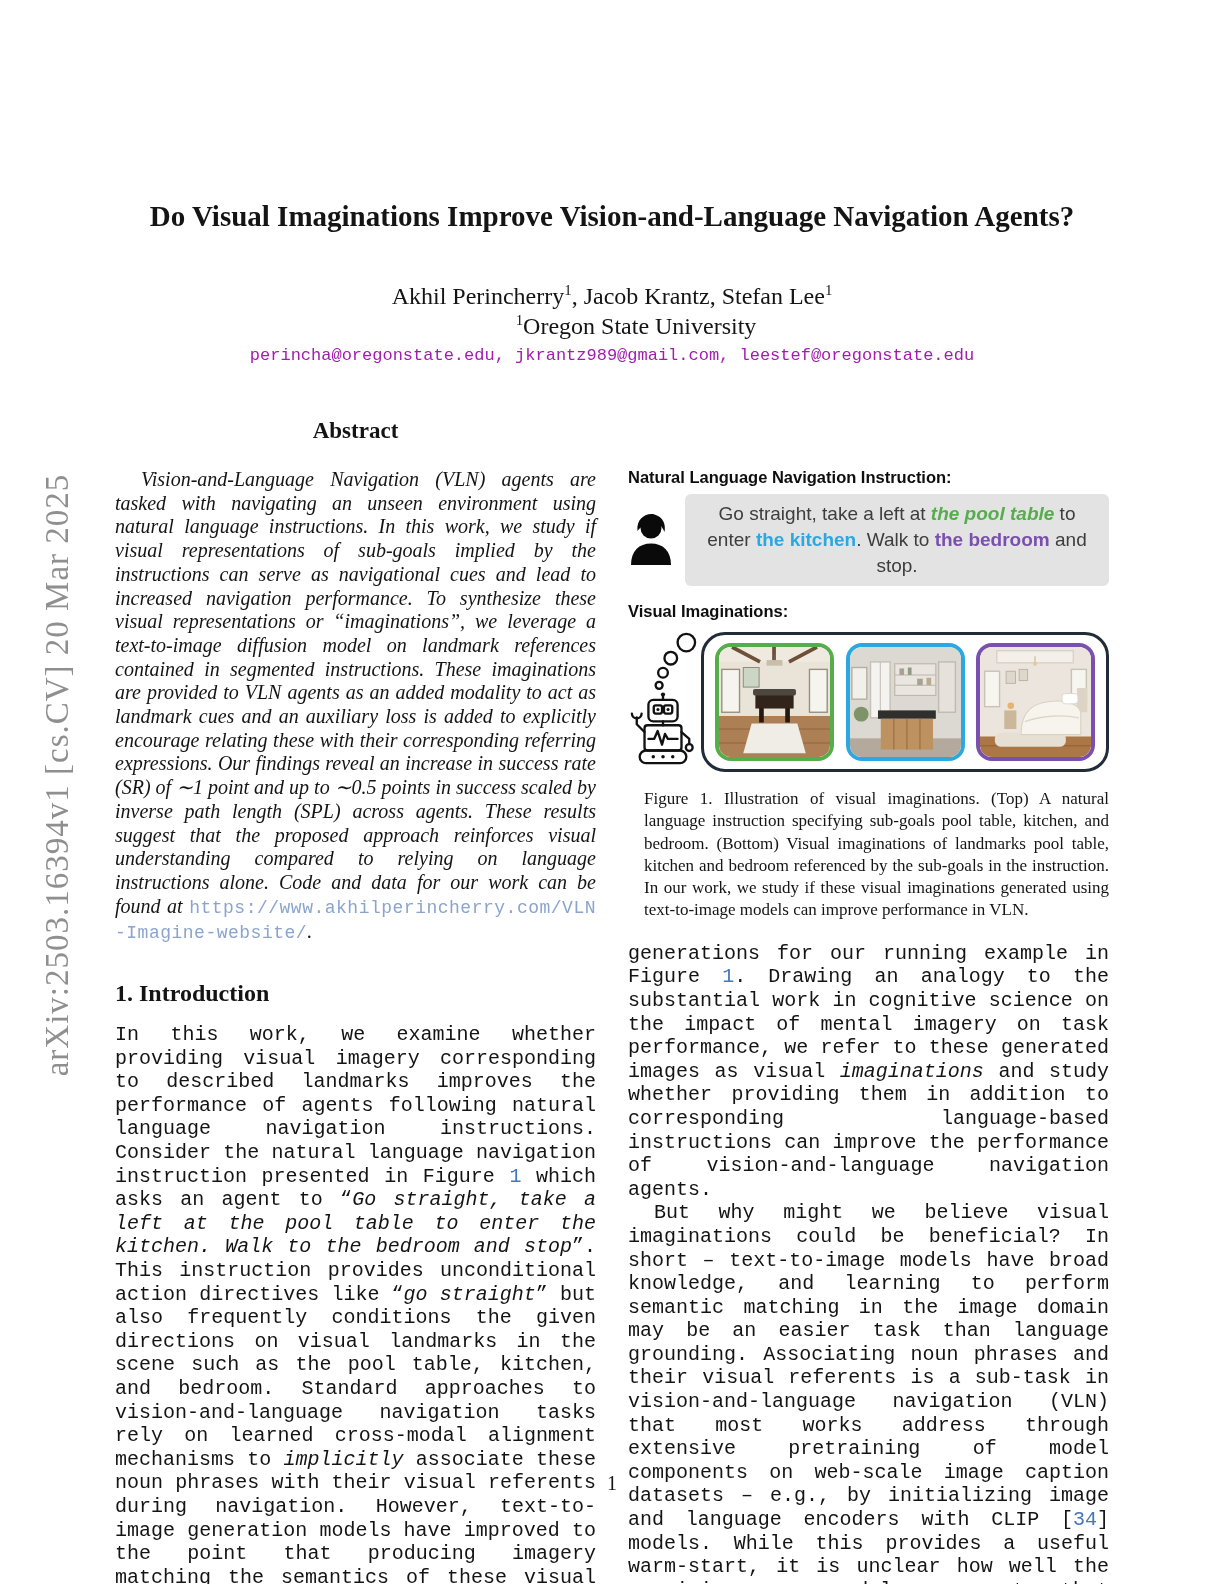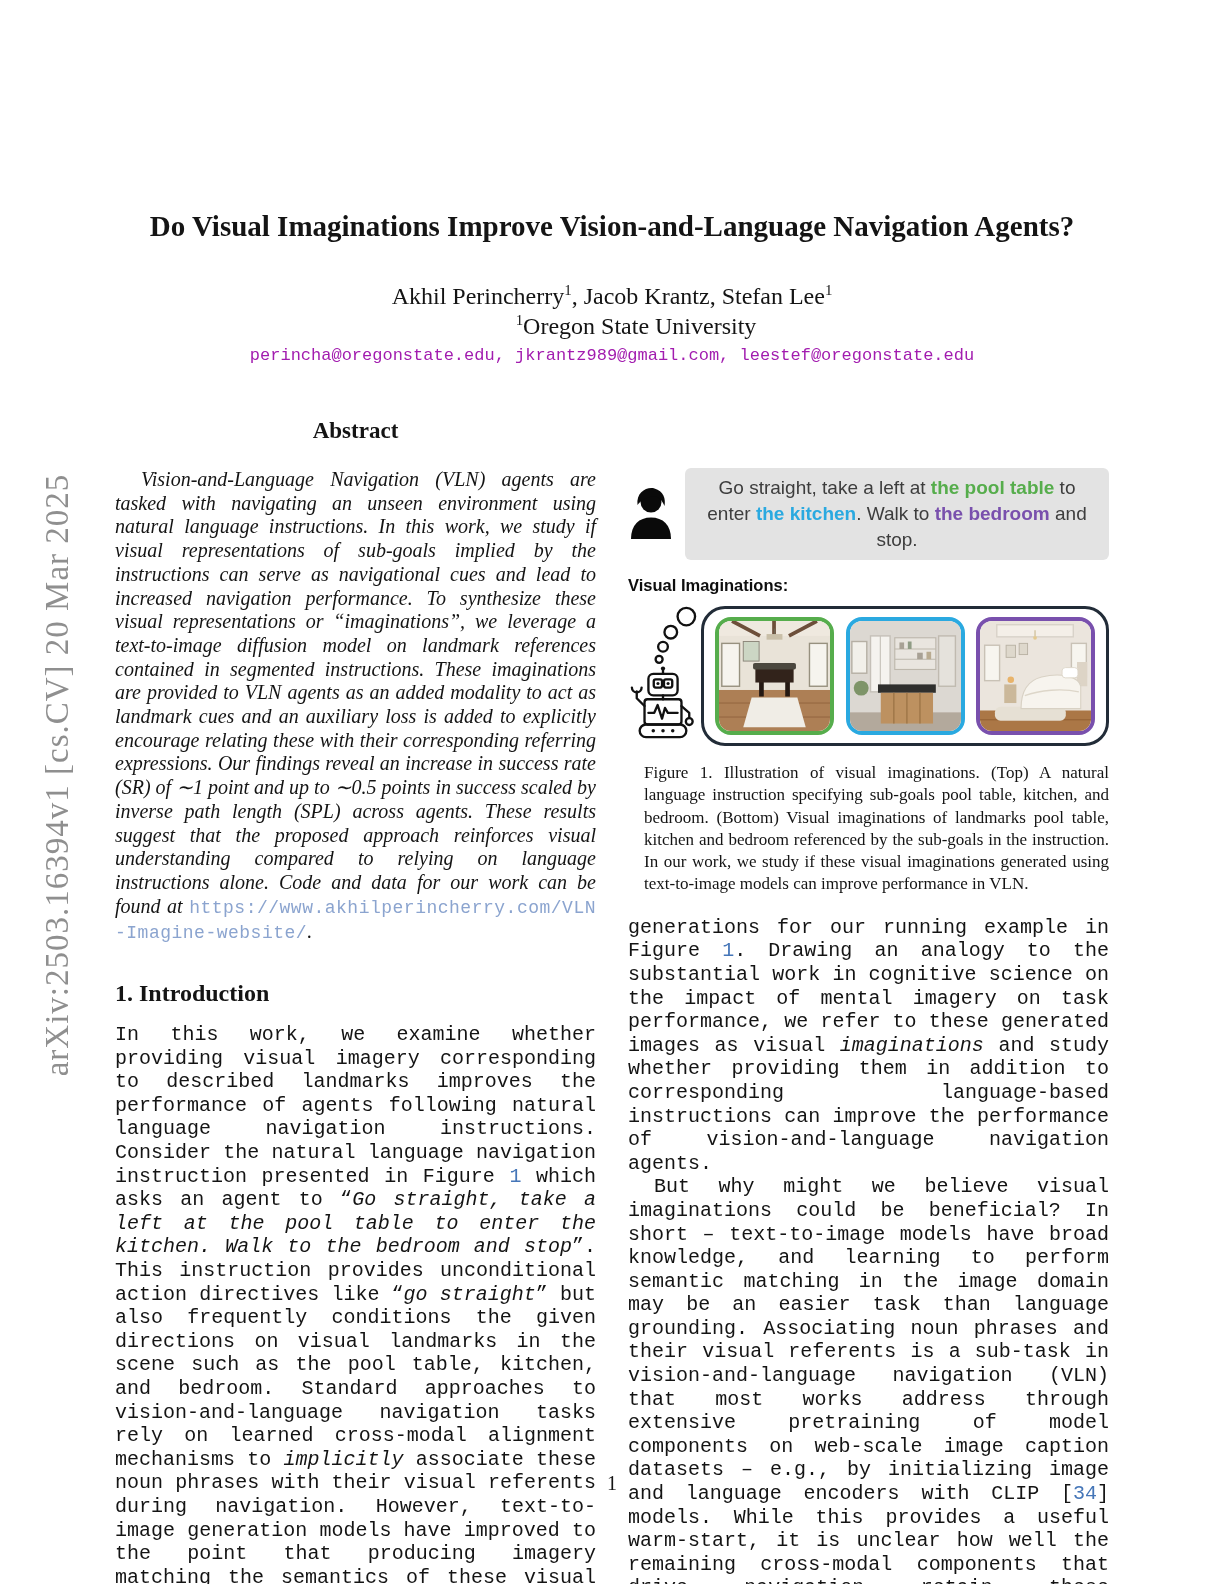--- a/index.html
+++ b/index.html
@@ -11,21 +11,21 @@
   
   .watermark {
     position:absolute; left:57px; top:775px;
     transform:translate(-50%,-50%) rotate(-90deg);
     white-space:nowrap; font-size:33px; letter-spacing:1px;
     color:var(--watermark-gray,#8f8f8f);
   }
 
   
   .title {
-    position:absolute; top:208px; left:0; width:100%;
+    position:absolute; top:198px; left:0; width:100%;
     text-align:center; font-size:29px; font-weight:700; line-height:36px;
   }
   .authors {
     position:absolute; top:281px; left:0; width:100%;
     text-align:center; font-size:24px; line-height:30px;
   }
   .affiliation {
     position:absolute; top:311px; left:0; width:100%;
     text-align:center; font-size:24px; line-height:30px;padding-left:24px;
   }
@@ -62,21 +62,21 @@
     font-family:"Liberation Sans", sans-serif; font-weight:700;
     font-size:16.5px; color:#0e0e0e; margin:0 0 7px 0;
   }
   .instruction-row { display:flex; align-items:center; gap:11px; margin-bottom:16px; }
   .person-icon { flex:0 0 auto; }
   .instruction-box {
     flex:1; background:#e3e3e3; border-radius:6px; padding:7px 10px;
     font-family:"Liberation Sans", sans-serif; font-size:19px; line-height:26px;
     color:#3d3d3d; text-align:center;
   }
-  .seg-green  { color:var(--landmark-green,#56ad4c);  font-weight:700; }
+  .seg-green  { color:var(--landmark-green,#56ad4c);  font-weight:700;font-style:italic; }
   .seg-cyan   { color:var(--landmark-cyan,#2aa9e0);   font-weight:700; }
   .seg-purple { color:var(--landmark-purple,#7950ad); font-weight:700; }
 
   .imagination-row { display:flex; align-items:flex-end; gap:3px; }
   .robot-icon { flex:0 0 auto; }
   .imagination-box {
     flex:1; border:3px solid #222c38; border-radius:24px;
     padding:8px 11px; display:flex; justify-content:space-between; align-items:center;
     background:#ffffff; box-sizing:border-box; height:140px;
   }
@@ -113,20 +113,21 @@
   <div class="col-left">
     <div class="abstract-heading">Abstract</div>
     <p class="abstract-body"><span>Vision-and-Language Navigation (VLN) agents are tasked with navigating an unseen environment using natural language instructions. In this work, we study if visual representations of sub-goals implied by the instructions can serve as navigational cues and lead to increased navigation performance. To synthesize these visual representations or “imaginations”, we leverage a text-to-image diffusion model on landmark references contained in segmented instructions. These imaginations are provided to VLN agents as an added modality to act as landmark cues and an auxiliary loss is added to explicitly encourage relating these with their corresponding referring expressions. Our findings reveal an increase in success rate (SR) of ∼1 point and up to ∼0.5 points in success scaled by inverse path length (SPL) across agents. These results suggest that the proposed approach reinforces visual understanding compared to relying on language instructions alone. Code and data for our work can be found at </span><span class="seg-link">https://www.akhilperincherry.com/VLN-Imagine-website/</span><span>.</span></p>
     <div class="section-heading">1. Introduction</div>
     <p class="body-par"><span>In this work, we examine whether providing visual imagery corresponding to described landmarks improves the performance of agents following natural language navigation instructions. Consider the natural language navigation instruction presented in Figure </span><span class="seg-ref">1</span><span> which asks an agent to “</span><span class="seg-i">Go straight, take a left at the pool table to enter the kitchen. Walk to the bedroom and stop</span><span>”. This instruction provides unconditional action directives like “</span><span class="seg-i">go straight</span><span>” but also frequently conditions the given directions on visual landmarks in the scene such as the pool table, kitchen, and bedroom. Standard approaches to vision-and-language navigation tasks rely on learned cross-modal alignment mechanisms to </span><span class="seg-i">implicitly</span><span> associate these noun phrases with their visual referents during navigation. However, text-to-image generation models have improved to the point that producing imagery matching the semantics of these visual references prior to navigation is plausible. We show three such</span></p>
   </div>
 
   <div class="col-right">
 
     <div class="figure">
+      <div class="fig-label">Natural Language Navigation Instruction:</div>
 
       <div class="instruction-row">
         <span class="person-icon">
           <svg width="46" height="53" viewBox="0 0 46 53" aria-hidden="true">
             <g fill="#0a0a0a">
               <circle cx="23" cy="16" r="10.5"></circle>
               <path d="M9.5 19 C8 6 19 0.5 26.5 2.5 C35.5 5 38 13 36.5 20 C33.5 12.5 28.5 9.5 24 10.5 C18 11.8 12.5 14.5 9.5 19 Z"></path>
               <path d="M3 53 C3 39 11 31.5 23 31.5 C35 31.5 43 39 43 53 Z"></path>
             </g>
           </svg>

